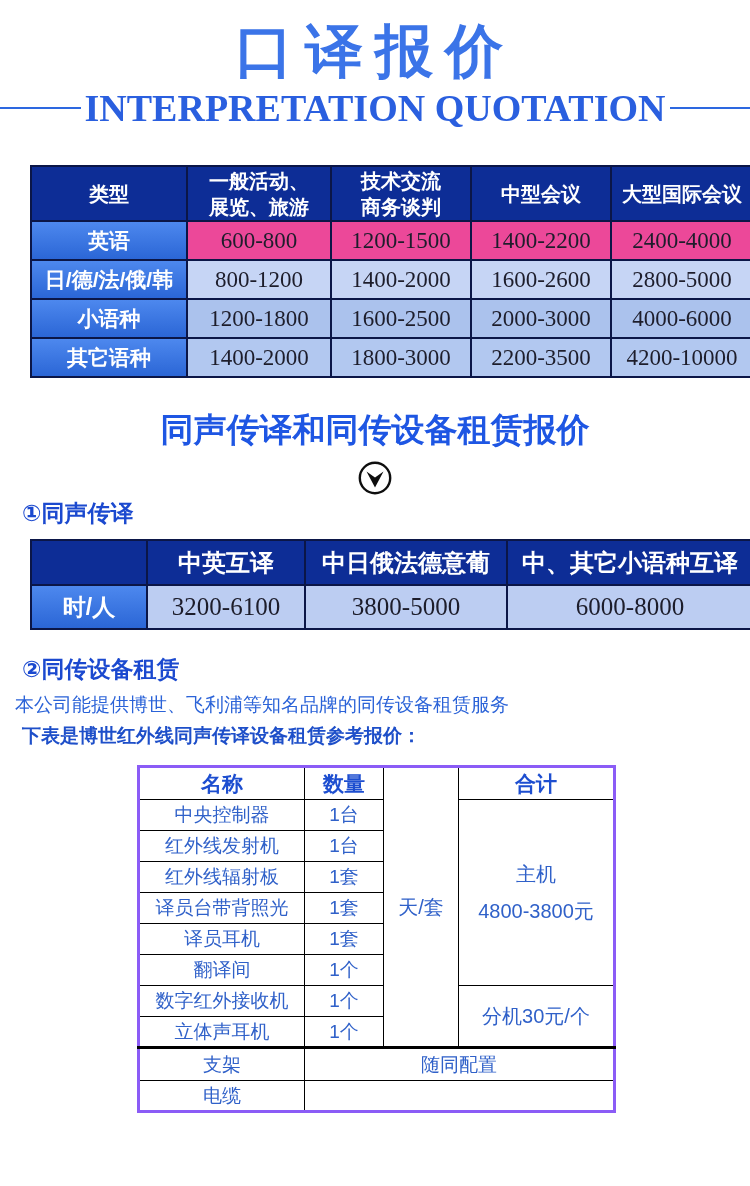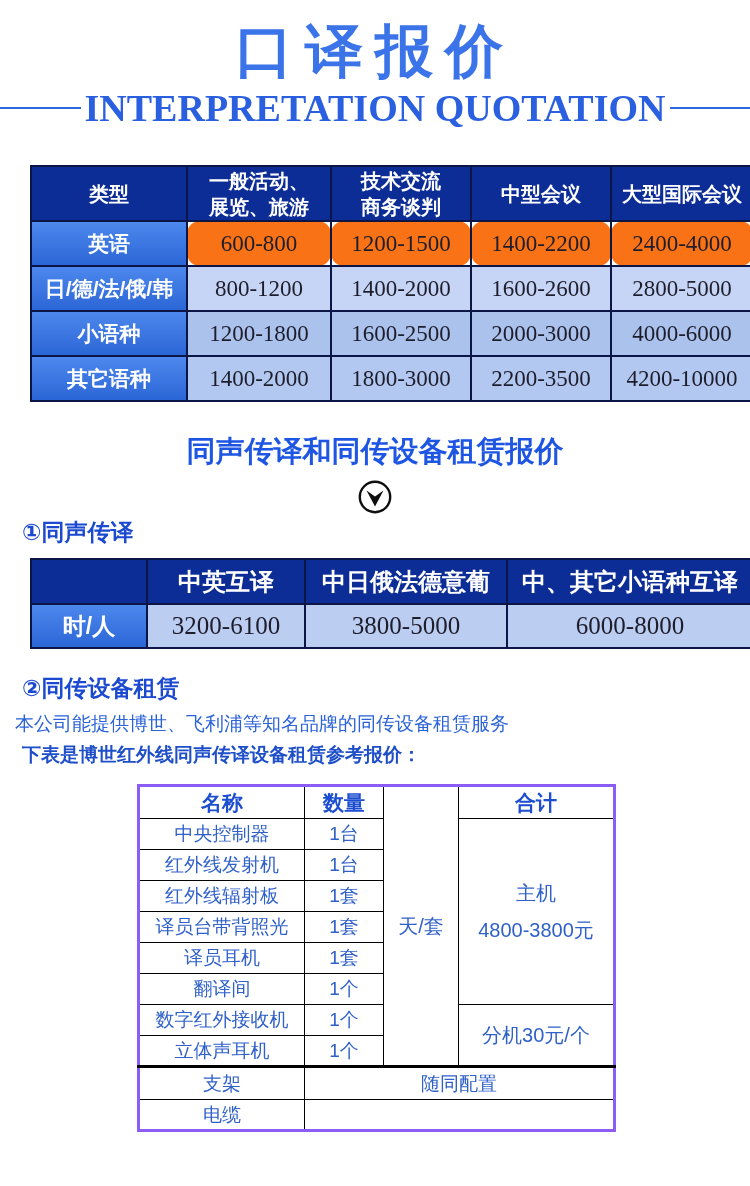--- a/index.html
+++ b/index.html
@@ -63,31 +63,31 @@
     font-weight: bold;
     font-size: 21px;
   }
   .price-cell {
     font-family: "Liberation Serif", "DejaVu Serif", serif;
     font-size: 23px;
     color: #1d1d2b;
   }
   
   #interp-table .hdr-cell { height: 55px; }
-  #interp-table tr.data-row td { height: 45px; }
-  #interp-table .r1 .price-cell { background: #f97316; border-radius: 13px; }
+  #interp-table tr.data-row td { height: 39px; }
+  #interp-table .r1 .price-cell { background: #ec4899; }
   #interp-table .r2 .price-cell { background: #c6d5f5; }
   #interp-table .r3 .price-cell { background: #abc2ed; }
   #interp-table .r4 .price-cell { background: #b2c8f0; }
 
   
   .section-title {
     margin-top: 30px;
     text-align: center;
-    font-size: 29px;
+    font-size: 33px;
     font-weight: bold;
     color: #1e56e3;
   }
   .arrow-wrap { text-align: center; margin-top: 7px; height: 36px; }
   .sub-label {
     margin: 2px 0 0 22px;
     font-size: 23px;
     font-weight: bold;
     color: #1b49cf;
   }

